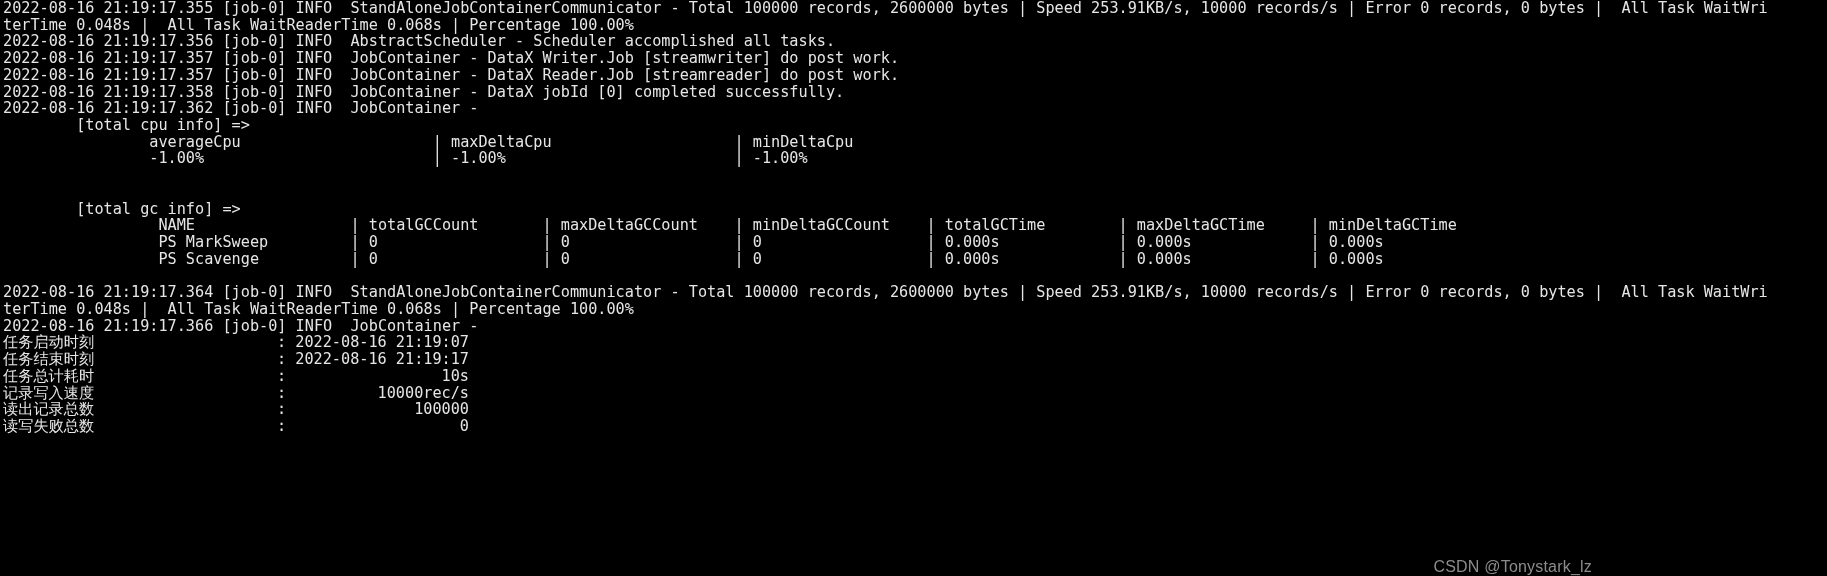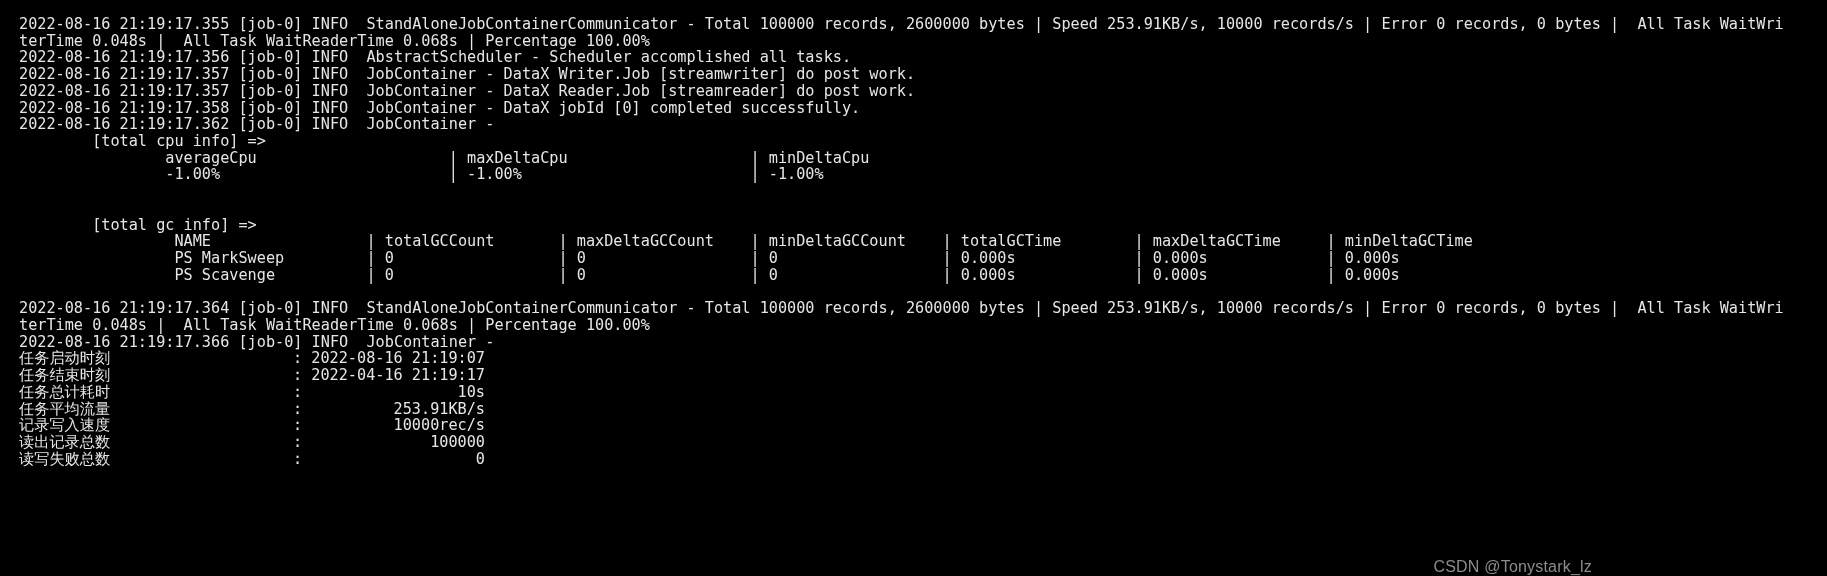--- a/index.html
+++ b/index.html
@@ -12,21 +12,21 @@
     width: 1827px;
     height: 576px;
     overflow: hidden;
     font-family: "DejaVu Sans Mono", "Liberation Mono", monospace;
   }
   #terminal {
     position: relative;
     width: 1610px;
     height: 576px;
     background: #000000;
-    padding: 16px;
+    padding: 0;
     box-sizing: border-box;
   }
   .log-line {
     display: block;
     white-space: pre;
     font-family: "DejaVu Sans Mono", "Liberation Mono", monospace;
     font-size: 15.2px;
     line-height: 16.72px;
     color: #e6e6e6;
     letter-spacing: 0px;
@@ -66,21 +66,20 @@
       <div class="log-line blank"></div>
       <div class="log-line">        [total gc info] =&gt;</div>
       <div class="log-line">                 NAME                 | totalGCCount       | maxDeltaGCCount    | minDeltaGCCount    | totalGCTime        | maxDeltaGCTime     | minDeltaGCTime</div>
       <div class="log-line">                 PS MarkSweep         | 0                  | 0                  | 0                  | 0.000s             | 0.000s             | 0.000s</div>
       <div class="log-line">                 PS Scavenge          | 0                  | 0                  | 0                  | 0.000s             | 0.000s             | 0.000s</div>
       <div class="log-line blank"></div>
       <div class="log-line">2022-08-16 21:19:17.364 [job-0] INFO  StandAloneJobContainerCommunicator - Total 100000 records, 2600000 bytes | Speed 253.91KB/s, 10000 records/s | Error 0 records, 0 bytes |  All Task WaitWri</div>
       <div class="log-line">terTime 0.048s |  All Task WaitReaderTime 0.068s | Percentage 100.00%</div>
       <div class="log-line">2022-08-16 21:19:17.366 [job-0] INFO  JobContainer - </div>
       <div class="log-line">任务启动时刻                    : 2022-08-16 21:19:07</div>
-      <div class="log-line">任务结束时刻                    : 2022-04-16 21:19:17</div>
+      <div class="log-line">任务结束时刻                    : 2022-08-16 21:19:17</div>
       <div class="log-line">任务总计耗时                    :                 10s</div>
-      <div class="log-line">任务平均流量                    :          253.91KB/s</div>
       <div class="log-line">记录写入速度                    :          10000rec/s</div>
       <div class="log-line">读出记录总数                    :              100000</div>
       <div class="log-line">读写失败总数                    :                   0</div>
     </div>
   <div class="watermark">CSDN @Tonystark_lz</div>
 </div>
 
 </body></html>

